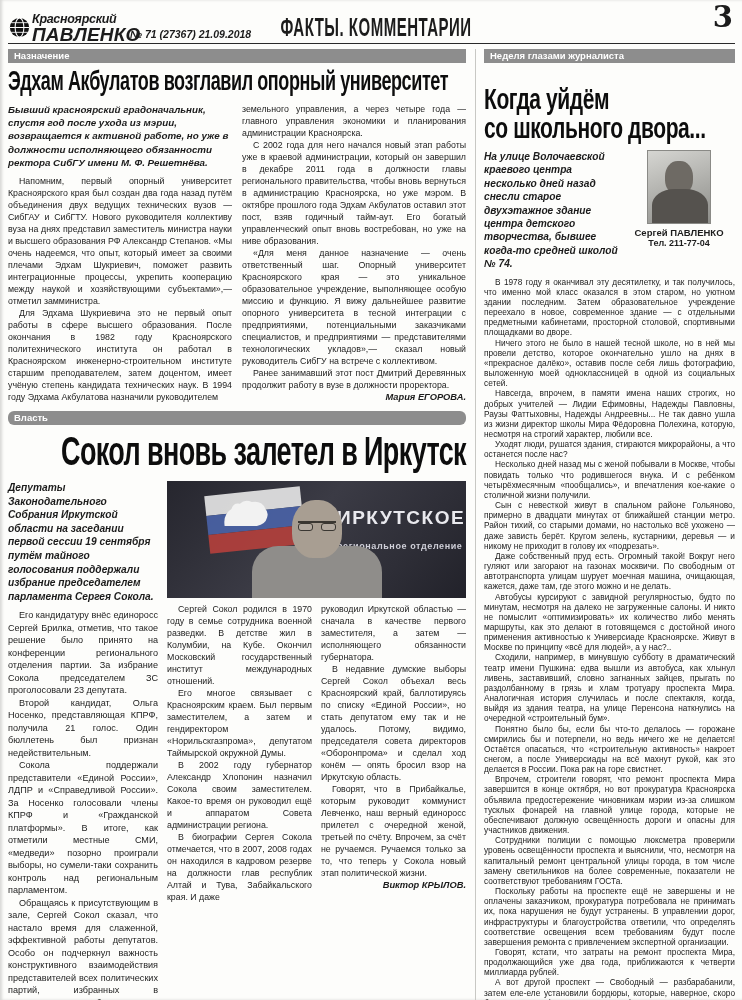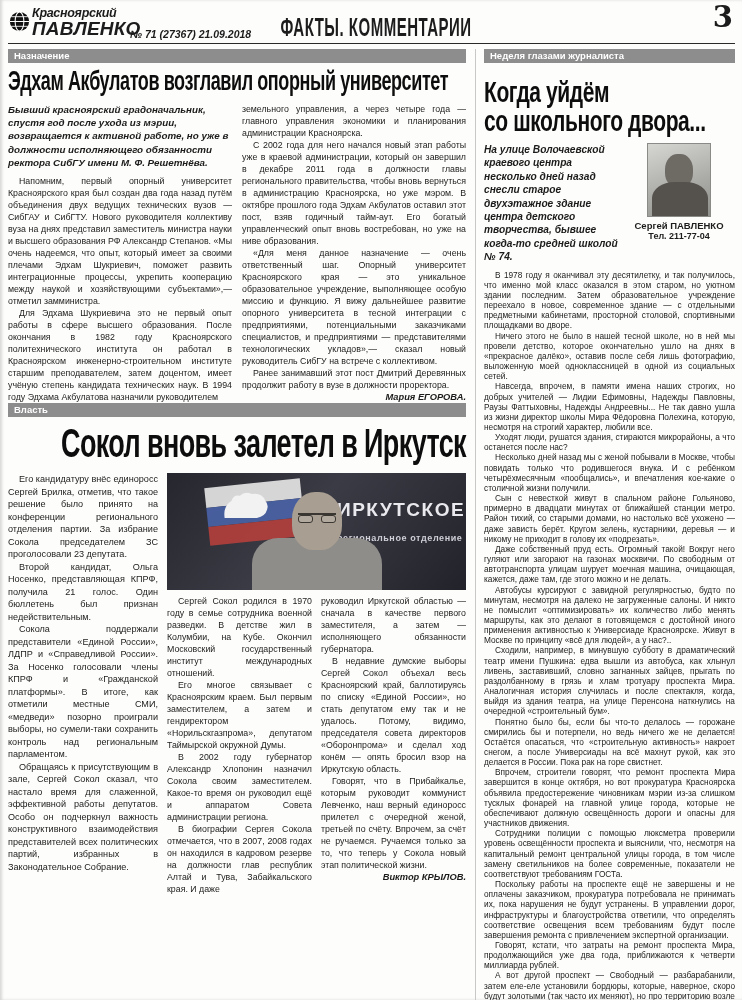--- a/index.html
+++ b/index.html
@@ -4,45 +4,45 @@
 <style>
   * { box-sizing: border-box; margin: 0; padding: 0; }
   html,body { background:#e8e8e4; }
   body { font-family: "Liberation Sans", sans-serif; color:#1c1c1c; }
   .page { position:relative; width:742px; height:1000px; background:#fdfdfb;
           margin:0 auto; padding:4px 7px 0 8px; overflow:hidden;
           box-shadow:inset 2px 0 3px rgba(0,0,0,.15); }
 
   
   .masthead { position:relative; height:40px; border-bottom:1.5px solid #2a2a2a; }
-  .logo { position:absolute; left:1px; top:3px; display:flex; align-items:flex-start; }
+  .logo { position:absolute; left:1px; top:9px; display:flex; align-items:flex-start; }
   .globe { width:21px; height:21px; margin-top:4px; }
   .logo-text { margin-left:2px; font-style:italic; font-weight:700; line-height:1; }
   .logo-l1 { font-size:12.5px; letter-spacing:-0.3px; }
   .logo-l2 { font-size:19px; letter-spacing:0.2px; margin-top:-1px; }
   .issue { position:absolute; left:122px; bottom:3px; font-style:italic; font-weight:700; font-size:10.5px; }
   .m-title { position:absolute; left:368px; bottom:2px; transform:translateX(-50%) scaleY(1.7);
              transform-origin:center bottom; font-weight:700; font-size:15px; letter-spacing:0.5px; white-space:nowrap; }
   .pnum { position:absolute; right:2px; top:-4px; font-family:"DejaVu Serif", serif; font-weight:700; font-size:29px; }
 
   
   .content { display:grid; grid-template-columns: 458px 1fr; column-gap:9px; margin-top:5px; }
   .rightcol { border-left:1px solid #c8c8c4; padding-left:8px; }
 
   .secbar { background:#8d8d8d; color:#fff; font-weight:700; font-size:9.5px;
-            padding:2px 6px 2px 6px; height:14px; line-height:10px; } .mt8 { margin-top:0; }
+            padding:2px 6px 2px 6px; height:14px; line-height:10px; } .mt8 { margin-top:8px;border-radius:6px; }
 
   .hlwrap { overflow:visible; }
   .hl { font-weight:700; white-space:nowrap; transform-origin:left top; color:#0d0d0d; }
   .hl-appoint { font-size:18px; letter-spacing:-0.4px; transform:scaleY(1.5); }
   .wrap-appoint { height:30px; margin:3px 0 7px; }
   .hl-vlast { font-size:27px; letter-spacing:-0.6px; transform:scaleY(1.5); }
   .wrap-vlast { height:44px; margin:4px 0 8px;text-align:right; }
   .hl-column { font-size:21px; letter-spacing:-0.4px; line-height:21px; transform:scaleY(1.42); white-space:normal; }
-  .wrap-column { height:62px; margin:13px 0 5px; }
+  .wrap-column { height:62px; margin:20px 0 5px; }
 
   .lead { font-weight:700; font-style:italic; }
   .body p { margin:0; text-indent:11px; text-align:justify; }
   .noindent p:first-child { text-indent:0; }
   .byline { font-weight:700; font-style:italic; text-align:right; font-size:9.3px; margin-top:1px; }
 
   
   .twocol { display:grid; grid-template-columns:1fr 1fr; column-gap:10px; }
   .a1 .lead { font-size:9.8px; line-height:13.2px; margin-bottom:6px; }
   .a1 .body { font-size:8.8px; line-height:12px; }
@@ -134,20 +134,21 @@
         </div>
       </div>
 
       <div class="secbar mt8">Власть</div>
       <div class="a2">
         <div class="hlwrap wrap-vlast">
             <h1 class="hl hl-vlast">Сокол вновь залетел в Иркутск</h1>
           </div>
         <div class="vgrid">
           <div class="vc1">
+            <p class="lead">Депутаты Законодательного Собрания Иркутской области на заседании первой сессии 19 сентября путём тайного голосования поддержали избрание председателем парламента Сергея Сокола.</p>
             <div class="body">
                 <p>Его кандидатуру внёс единоросс Сергей Брилка, отметив, что такое решение было принято на конференции регионального отделения партии. За избрание Сокола председателем ЗС проголосовали 23 депутата.</p>
                 <p>Второй кандидат, Ольга Носенко, представляющая КПРФ, получила 21 голос. Один бюллетень был признан недействительным.</p>
                 <p>Сокола поддержали представители «Единой России», ЛДПР и «Справедливой России». За Носенко голосовали члены КПРФ и «Гражданской платформы». В итоге, как отметили местные СМИ, «медведи» позорно проиграли выборы, но сумели-таки сохранить контроль над региональным парламентом.</p>
                 <p>Обращаясь к присутствующим в зале, Сергей Сокол сказал, что настало время для слаженной, эффективной работы депутатов. Особо он подчеркнул важность конструктивного взаимодействия представителей всех политических партий, избранных в Законодательное Собрание.</p>
               </div>
           </div>
           <div class="photo">
             <div class="erflag">
                 <div class="s1"></div>

